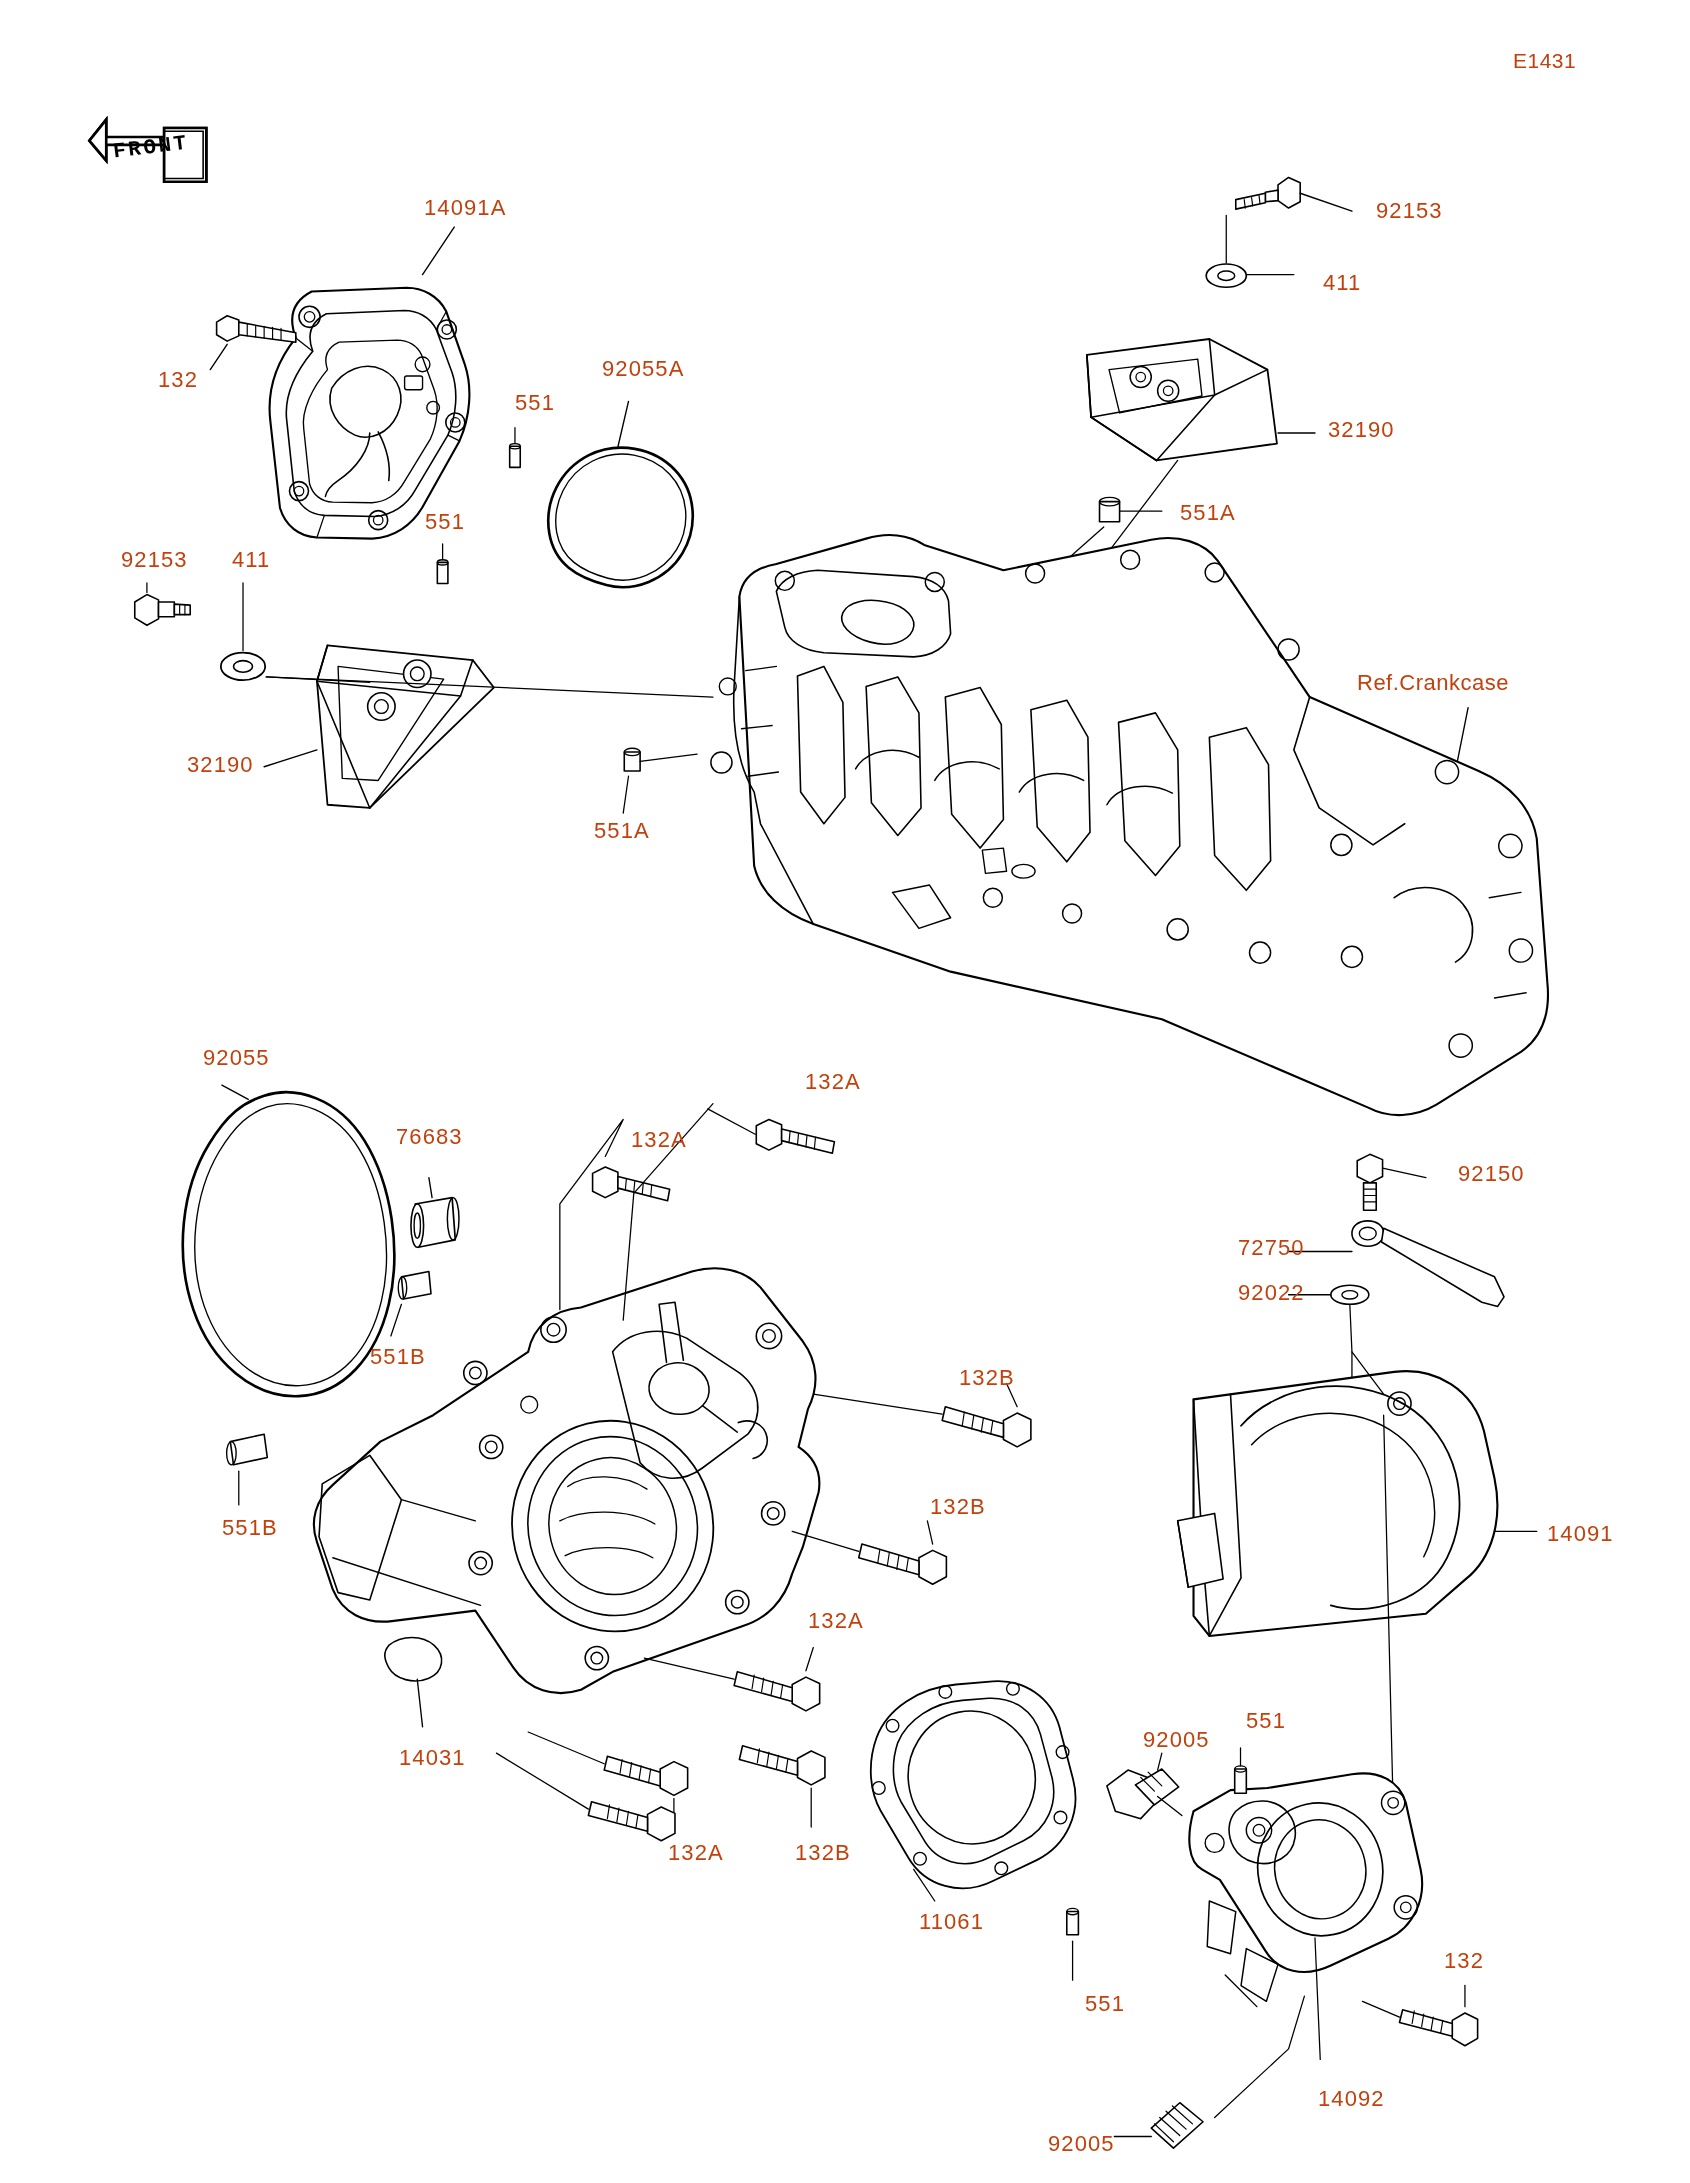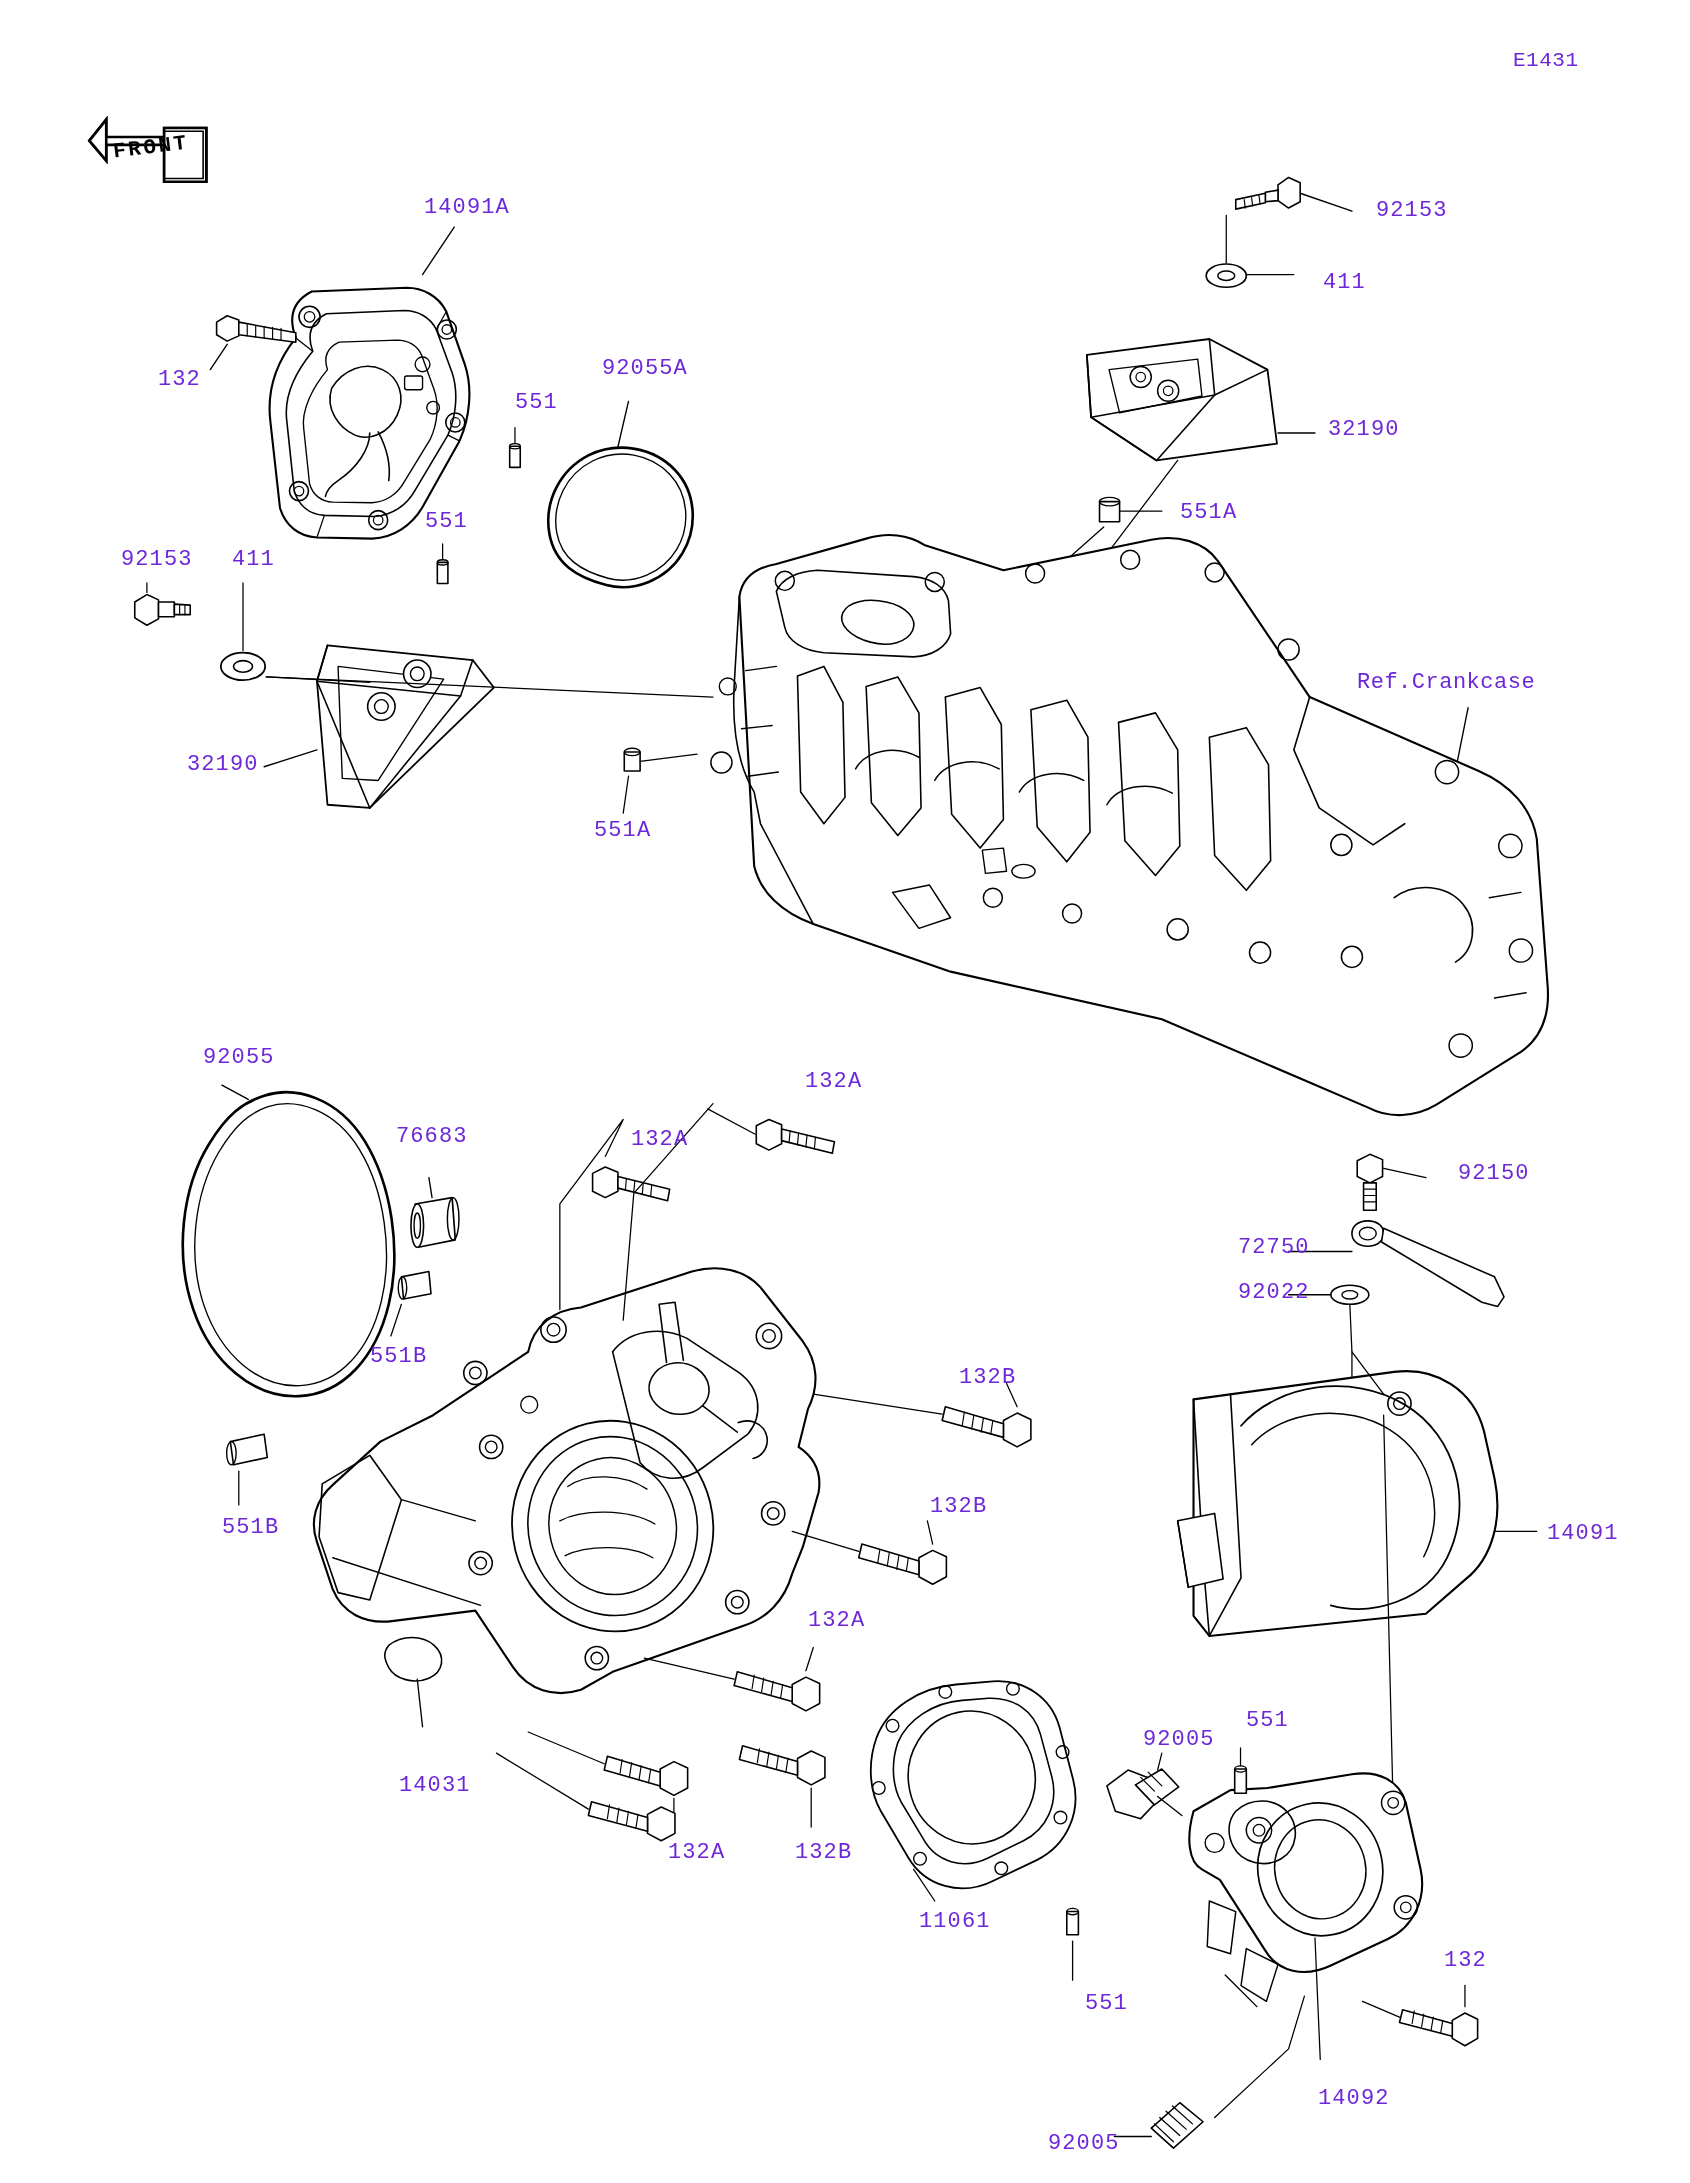--- a/index.html
+++ b/index.html
@@ -20,24 +20,24 @@
     inset: 0;
   }
   #artwork {
     position: absolute;
     inset: 0;
     width: 1690px;
     height: 2183px;
   }
   .label {
     position: absolute;
-    font-family: Liberation Mono, monospace;
+    font-family: Liberation Sans, sans-serif;
     font-size: 22px;
     letter-spacing: 1.1px;
-    color: #6d28d9;
+    color: #c2410c;
     white-space: nowrap;
     line-height: 1;
   }
   .label.sheet-code {
     font-size: 21px;
     letter-spacing: 0.5px;
   }
   .label.ref {
     font-size: 22px;
     letter-spacing: 0.5px;
@@ -536,21 +536,21 @@
   <div class="label ref" style="left:1357px; top:672px;text-align:right;">Ref.Crankcase</div>
 
   <div class="label" style="left:203px; top:1047px;text-align:right;">92055</div>
   <div class="label" style="left:396px; top:1126px;">76683</div>
   <div class="label" style="left:631px; top:1129px;">132A</div>
   <div class="label" style="left:805px; top:1071px;">132A</div>
   <div class="label" style="left:370px; top:1346px;">551B</div>
   <div class="label" style="left:222px; top:1517px;">551B</div>
   <div class="label" style="left:959px; top:1367px;">132B</div>
   <div class="label" style="left:930px; top:1496px;">132B</div>
-  <div class="label" style="left:399px; top:1747px;margin-top:28px;">14031</div>
+  <div class="label" style="left:399px; top:1747px;">14031</div>
   <div class="label" style="left:808px; top:1610px;">132A</div>
   <div class="label" style="left:668px; top:1842px;">132A</div>
   <div class="label" style="left:795px; top:1842px;">132B</div>
 
   <div class="label" style="left:1458px; top:1163px;">92150</div>
   <div class="label" style="left:1238px; top:1237px;">72750</div>
   <div class="label" style="left:1238px; top:1282px;">92022</div>
   <div class="label" style="left:1547px; top:1523px;">14091</div>
   <div class="label" style="left:919px; top:1911px;text-align:center;">11061</div>
   <div class="label" style="left:1143px; top:1729px;">92005</div>

